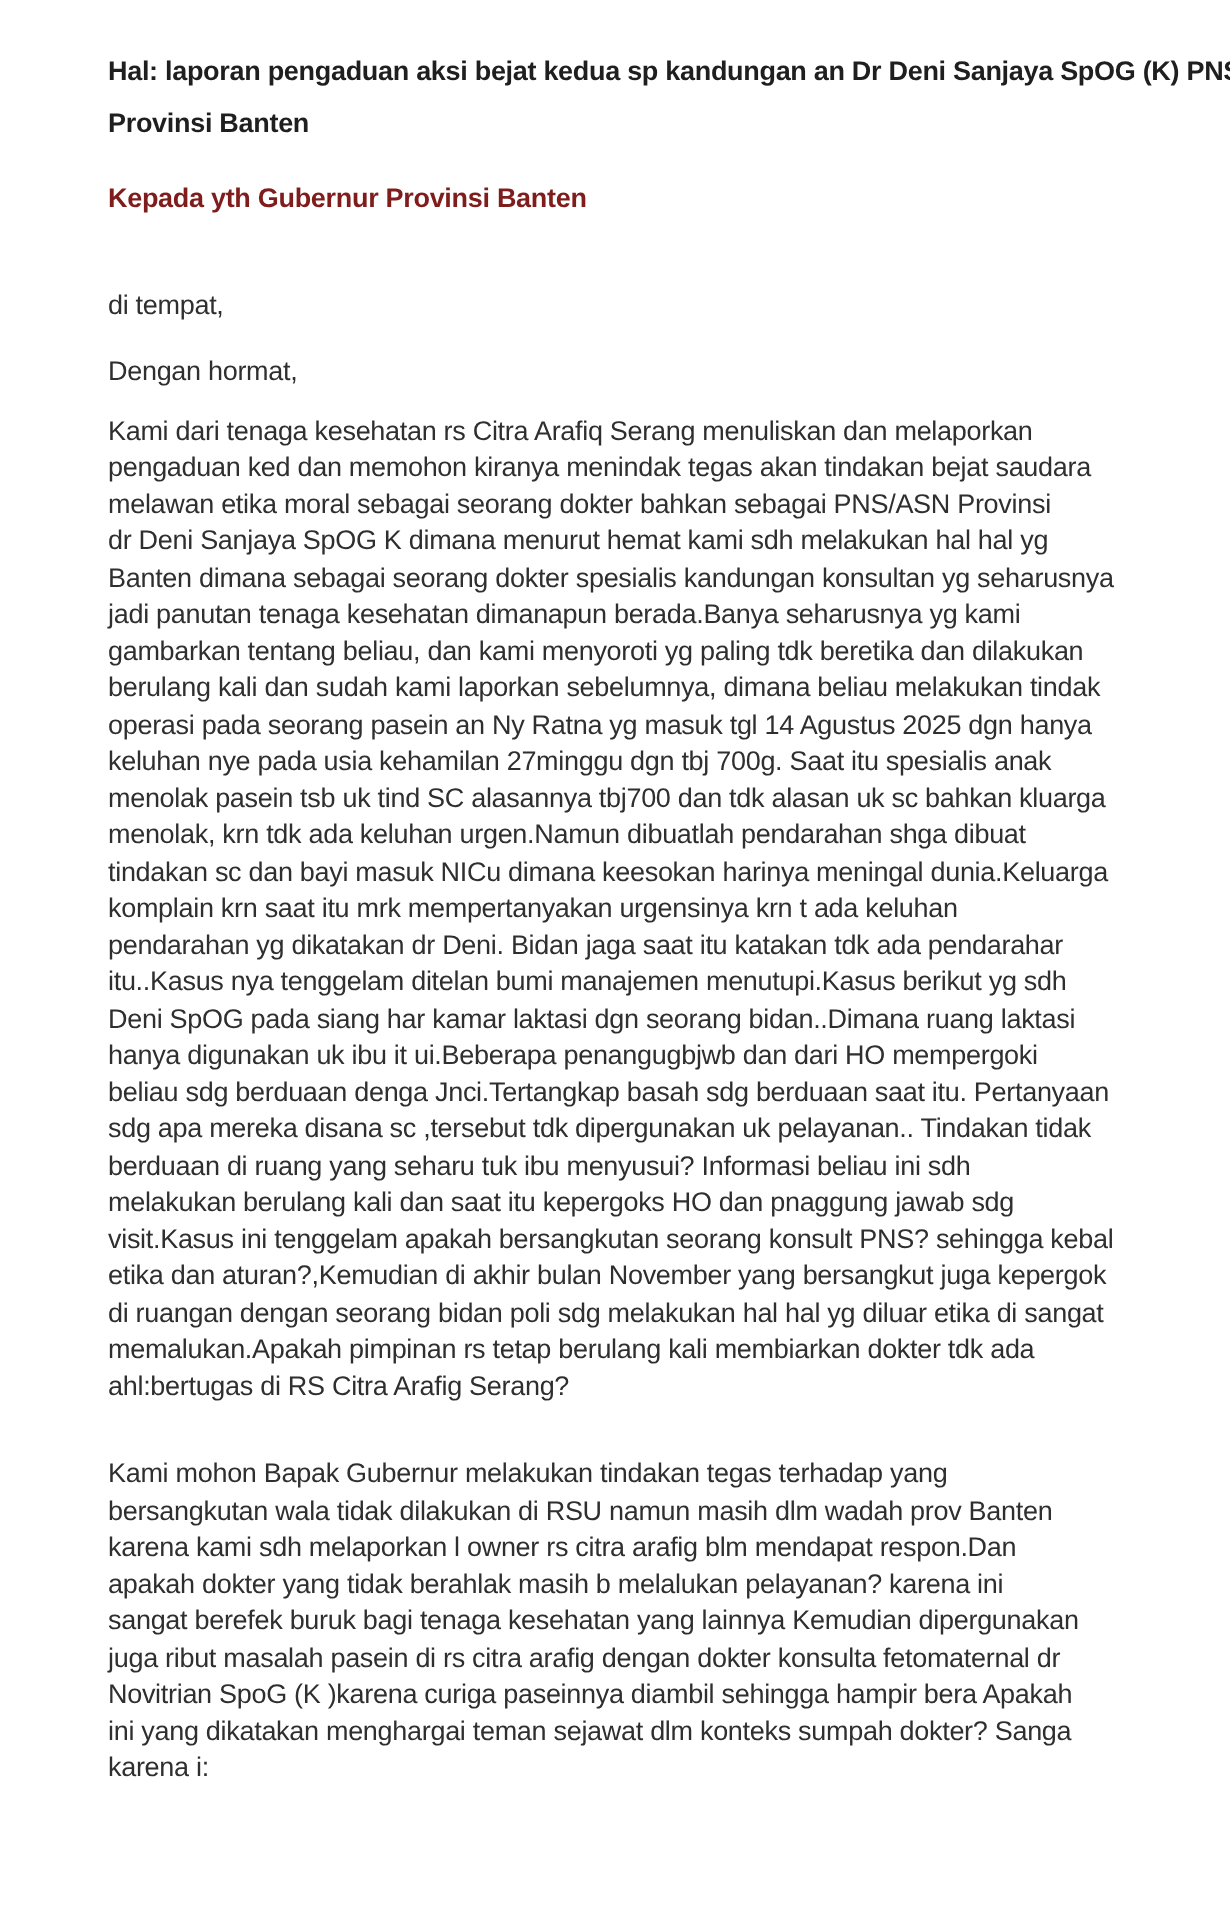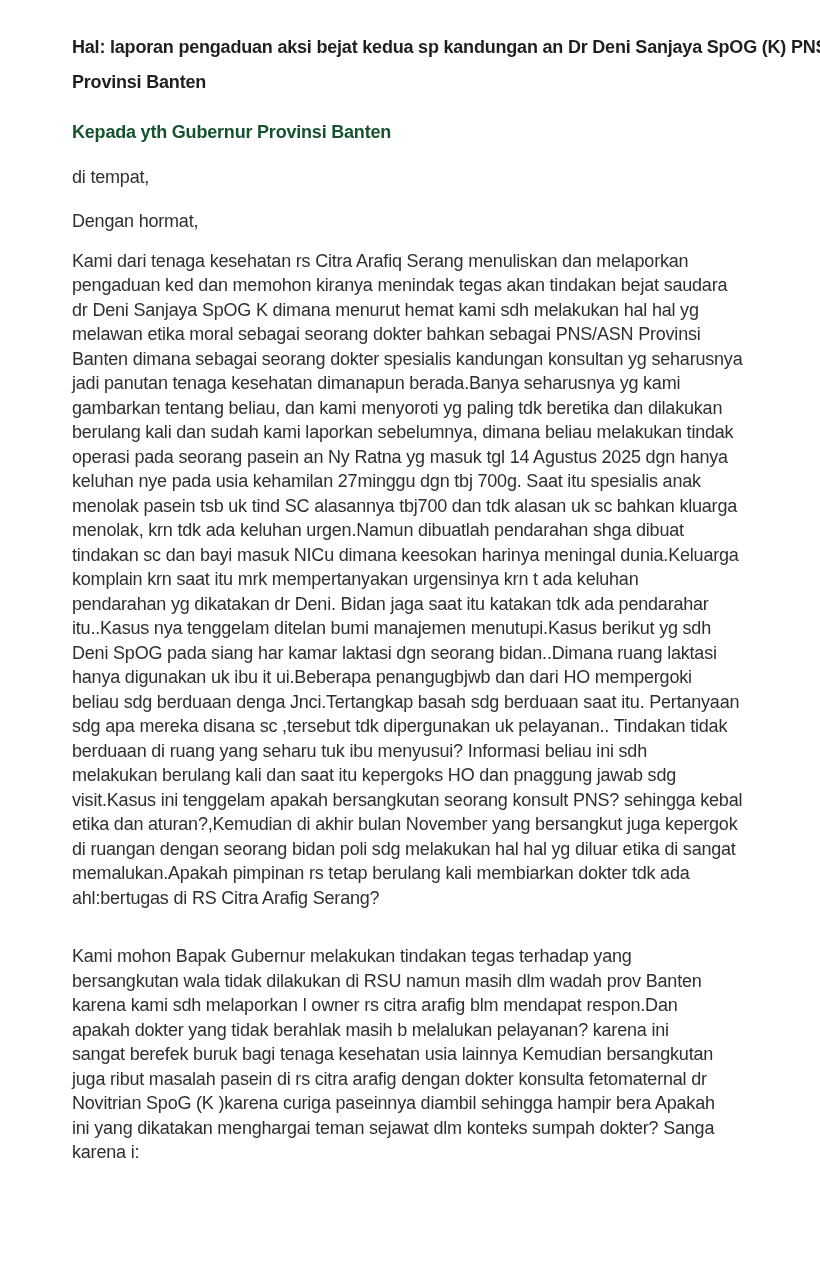--- a/index.html
+++ b/index.html
@@ -25,24 +25,24 @@
     letter-spacing: -0.2px;
   }
   .subject .line {
     line-height: 35px;
     font-weight: 600;
     color: #1f1f1f;
   }
   .recipient {
     margin-top: 20px;
     font-weight: 600;
-    color: #14532d;
+    color: #7f1d1d;
   }
   .place {
-    margin-top: 20px;
+    margin-top: 46px;
   }
   .salutation {
     margin-top: 20px;
   }
   .para-1 {
     margin-top: 15px;
   }
   .para-2 {
     margin-top: 34px;
   }
@@ -54,22 +54,22 @@
   <div class="subject">
       <div class="line">Hal: laporan pengaduan aksi bejat kedua sp kandungan an Dr Deni Sanjaya SpOG (K) PNS</div>
       <div class="line">Provinsi Banten</div>
     </div>
   <div class="line recipient">Kepada yth Gubernur Provinsi Banten</div>
   <div class="line place">di tempat,</div>
   <div class="line salutation">Dengan hormat,</div>
   <div class="para para-1">
       <div class="line">Kami dari tenaga kesehatan rs Citra Arafiq Serang menuliskan dan melaporkan</div>
       <div class="line">pengaduan ked dan memohon kiranya menindak tegas akan tindakan bejat saudara</div>
+      <div class="line">melawan etika moral sebagai seorang dokter bahkan sebagai PNS/ASN Provinsi</div>
       <div class="line">dr Deni Sanjaya SpOG K dimana menurut hemat kami sdh melakukan hal hal yg</div>
-      <div class="line">melawan etika moral sebagai seorang dokter bahkan sebagai PNS/ASN Provinsi</div>
       <div class="line">Banten dimana sebagai seorang dokter spesialis kandungan konsultan yg seharusnya</div>
       <div class="line">jadi panutan tenaga kesehatan dimanapun berada.Banya seharusnya yg kami</div>
       <div class="line">gambarkan tentang beliau, dan kami menyoroti yg paling tdk beretika dan dilakukan</div>
       <div class="line">berulang kali dan sudah kami laporkan sebelumnya, dimana beliau melakukan tindak</div>
       <div class="line">operasi pada seorang pasein an Ny Ratna yg masuk tgl 14 Agustus 2025 dgn hanya</div>
       <div class="line">keluhan nye pada usia kehamilan 27minggu dgn tbj 700g. Saat itu spesialis anak</div>
       <div class="line">menolak pasein tsb uk tind SC alasannya tbj700 dan tdk alasan uk sc bahkan kluarga</div>
       <div class="line">menolak, krn tdk ada keluhan urgen.Namun dibuatlah pendarahan shga dibuat</div>
       <div class="line">tindakan sc dan bayi masuk NICu dimana keesokan harinya meningal dunia.Keluarga</div>
       <div class="line">komplain krn saat itu mrk mempertanyakan urgensinya krn t ada keluhan</div>
@@ -85,19 +85,19 @@
       <div class="line">etika dan aturan?,Kemudian di akhir bulan November yang bersangkut juga kepergok</div>
       <div class="line">di ruangan dengan seorang bidan poli sdg melakukan hal hal yg diluar etika di sangat</div>
       <div class="line">memalukan.Apakah pimpinan rs tetap berulang kali membiarkan dokter tdk ada</div>
       <div class="line">ahl:bertugas di RS Citra Arafig Serang?</div>
     </div>
   <div class="para para-2">
       <div class="line">Kami mohon Bapak Gubernur melakukan tindakan tegas terhadap yang</div>
       <div class="line">bersangkutan wala tidak dilakukan di RSU namun masih dlm wadah prov Banten</div>
       <div class="line">karena kami sdh melaporkan l owner rs citra arafig blm mendapat respon.Dan</div>
       <div class="line">apakah dokter yang tidak berahlak masih b melalukan pelayanan? karena ini</div>
-      <div class="line">sangat berefek buruk bagi tenaga kesehatan usia lainnya Kemudian bersangkutan</div>
+      <div class="line">sangat berefek buruk bagi tenaga kesehatan yang lainnya Kemudian dipergunakan</div>
       <div class="line">juga ribut masalah pasein di rs citra arafig dengan dokter konsulta fetomaternal dr</div>
       <div class="line">Novitrian SpoG (K )karena curiga paseinnya diambil sehingga hampir bera Apakah</div>
       <div class="line">ini yang dikatakan menghargai teman sejawat dlm konteks sumpah dokter? Sanga</div>
       <div class="line">karena i:</div>
     </div>
 </div>
 
 </body></html>

